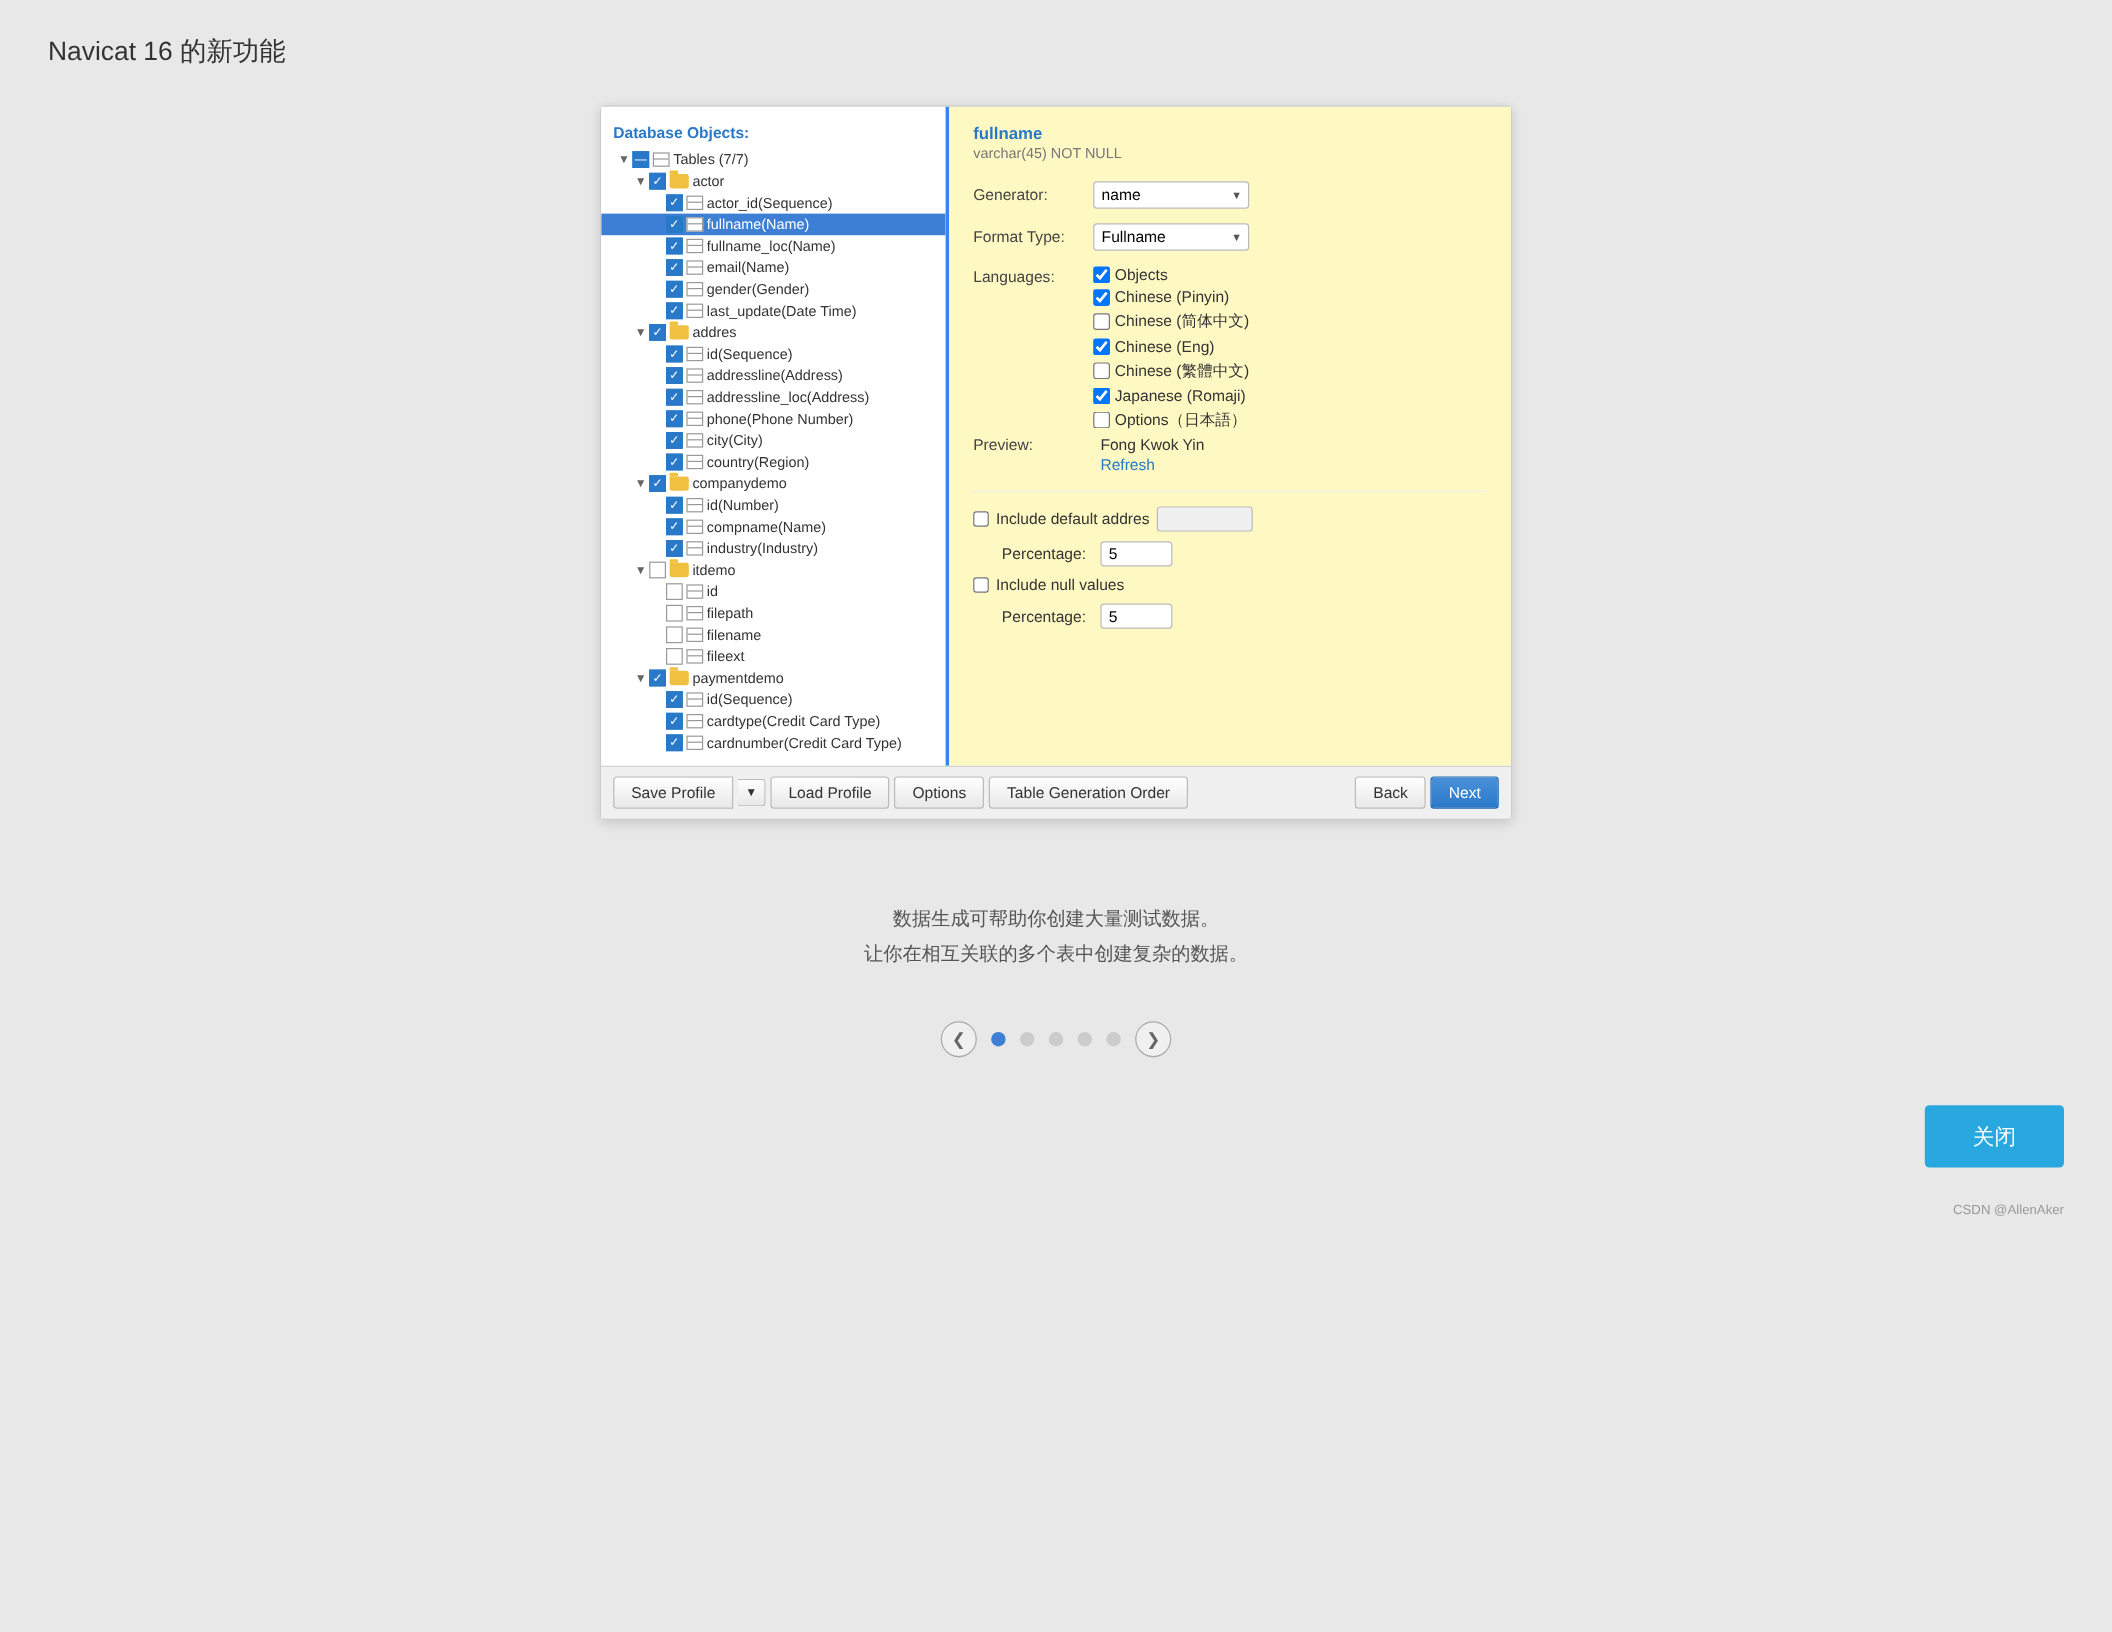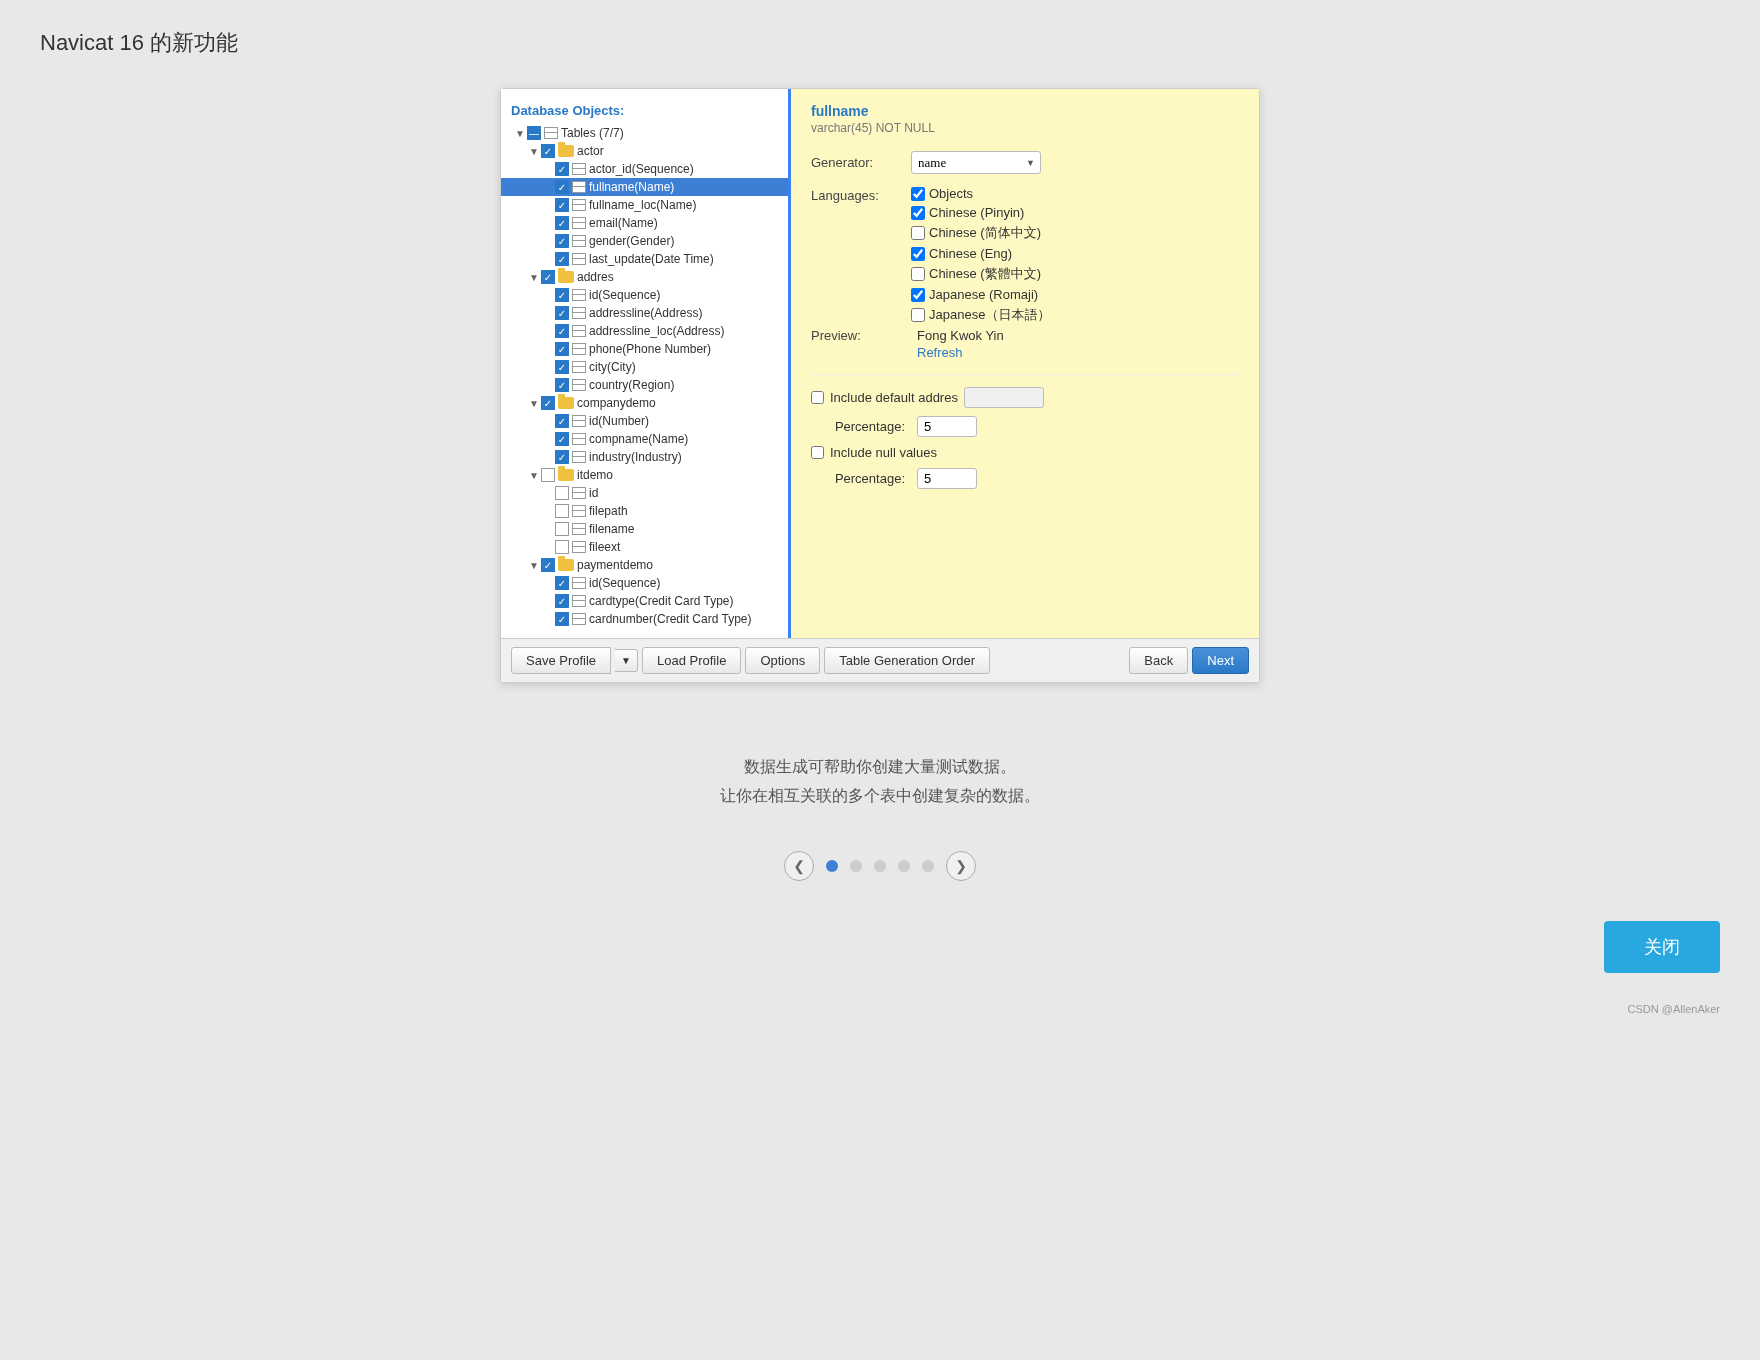--- a/index.html
+++ b/index.html
@@ -184,21 +184,20 @@
     .select-wrapper select {
       border: 1px solid #bbb;
       border-radius: 3px;
       padding: 3px 24px 3px 6px;
       font-size: 13px;
       background: #fff;
       appearance: none;
       -webkit-appearance: none;
       min-width: 130px;
       cursor: pointer;
-      font-family: Liberation Serif, serif;
     }
 
     .languages-section {
       margin-bottom: 4px;
     }
 
     .lang-label {
       width: 100px;
       font-size: 13px;
       color: #444;
@@ -589,20 +588,28 @@
 
         <div class="form-row">
           <span class="form-label">Generator:</span>
           <div class="select-wrapper">
             <select>
               <option>name</option>
             </select>
           </div>
         </div>
 
+        <div class="form-row">
+          <span class="form-label">Format Type:</span>
+          <div class="select-wrapper">
+            <select>
+              <option>Fullname</option>
+            </select>
+          </div>
+        </div>
 
         <div class="form-row languages-section">
           <span class="form-label lang-label">Languages:</span>
           <div class="lang-list" id="lang-list">
               <div class="lang-item">
                 <input type="checkbox" checked="" style="">
                 <span>Objects</span>
               </div>
               <div class="lang-item">
                 <input type="checkbox" checked="" style="">
@@ -619,21 +626,21 @@
               <div class="lang-item">
                 <input type="checkbox" style="">
                 <span>Chinese (繁體中文)</span>
               </div>
               <div class="lang-item">
                 <input type="checkbox" checked="" style="">
                 <span>Japanese (Romaji)</span>
               </div>
               <div class="lang-item">
                 <input type="checkbox" style="">
-                <span>Japanese（日本語）</span>
+                <span>Options（日本語）</span>
               </div>
             </div>
         </div>
 
         <div class="form-row preview-row">
           <span class="form-label">Preview:</span>
           <div class="preview-block">
             <span class="preview-value">Fong Kwok Yin</span>
             <a class="refresh-link">Refresh</a>
           </div>

